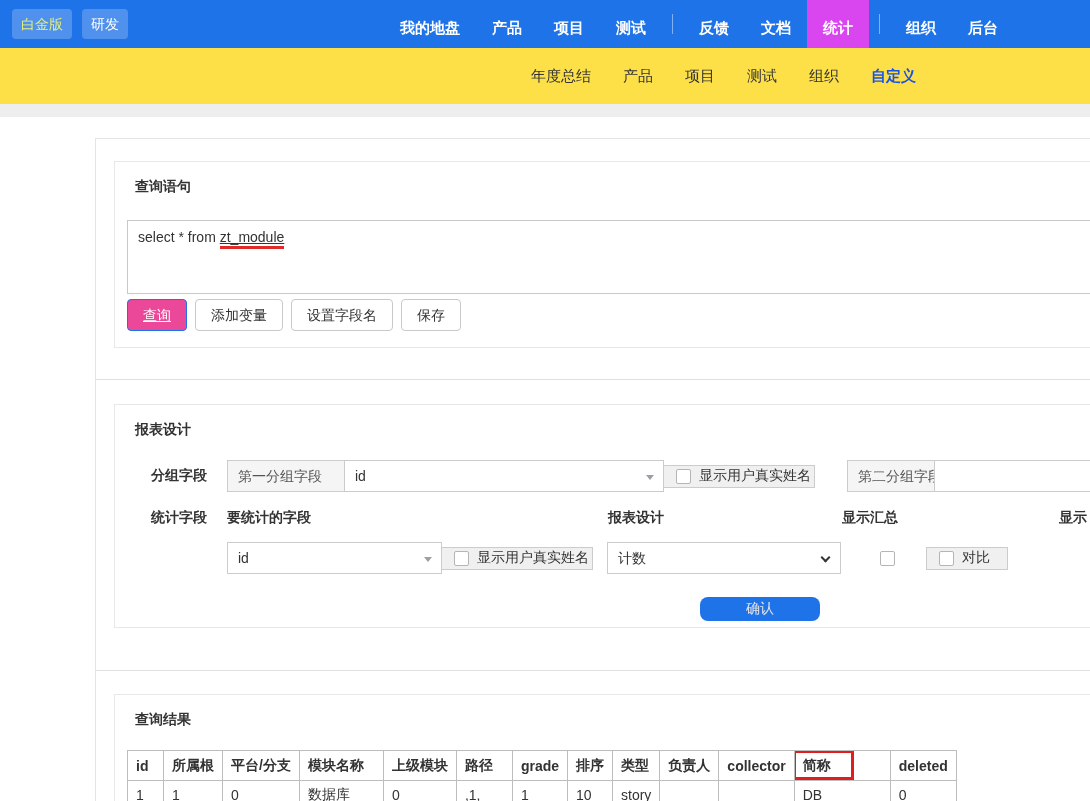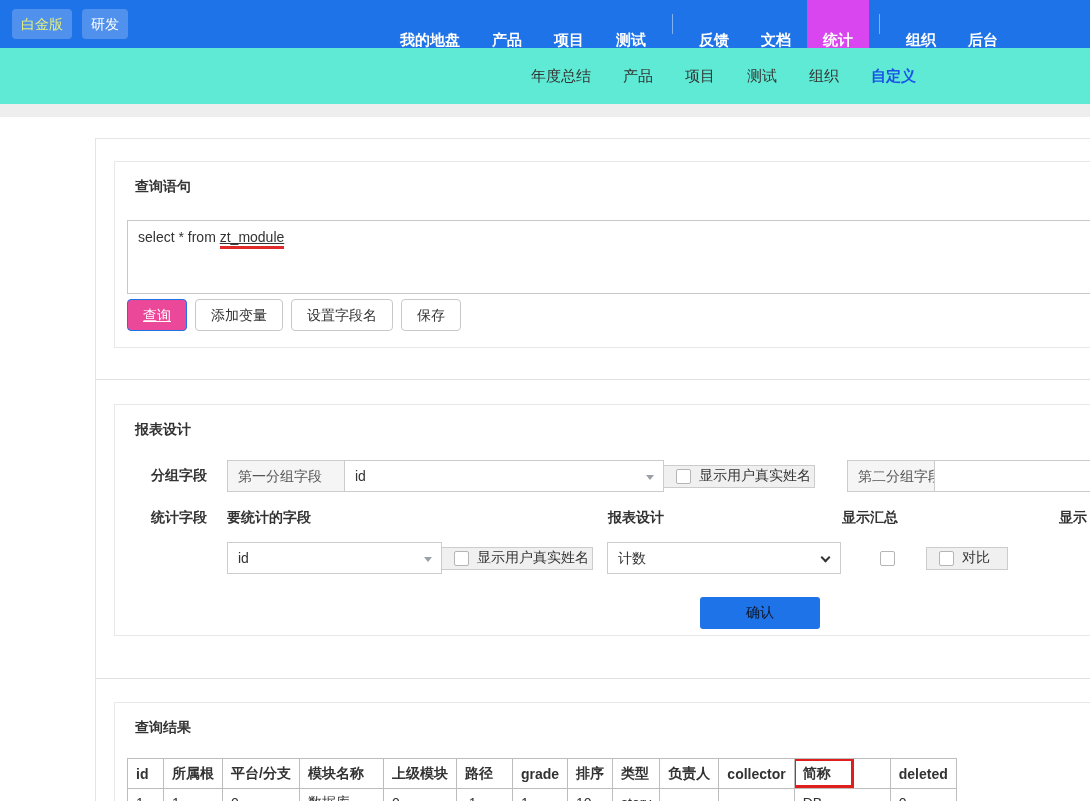--- a/index.html
+++ b/index.html
@@ -7,26 +7,26 @@
   body { font-family:"Liberation Sans","DejaVu Sans",sans-serif; color:#333; }
   .page { position:relative; width:1090px; height:801px; overflow:hidden; background:#fff; }
 
   
   .topnav { height:48px; background:#1e73e8; display:flex; align-items:center; padding:0 12px; }
   .badge { background:rgba(255,255,255,.22); border-radius:4px; padding:8px 9px; font-size:14px; margin-right:10px; line-height:1; }
   .badge.platinum { color:#e4ef7a; }
   .badge.dev { color:#fff; }
   .topnav-menu { margin-left:auto; display:flex; align-items:center; height:48px; margin-right:64px; }
   .nav-group { display:flex; height:48px; align-items:center; }
-  .nav-item { color:#fff; font-size:15px; font-weight:600; padding:16px 16px; height:48px; line-height:48px; cursor:pointer; white-space:nowrap; }
+  .nav-item { color:#fff; font-size:15px; font-weight:600; padding:4px 16px; height:48px; line-height:48px; cursor:pointer; white-space:nowrap; }
   .nav-item.active { background:#d946ef; }
   .nav-divider { width:1px; height:20px; background:rgba(255,255,255,.45); margin:0 10px; }
 
   
-  .subnav { height:56px; background:#5eead4; display:flex; align-items:center; justify-content:flex-end; padding-right:158px; }
+  .subnav { height:56px; background:#fde047; display:flex; align-items:center; justify-content:flex-end; padding-right:158px; }
   .subnav-item { font-size:15px; color:#333; padding:0 16px; cursor:pointer; white-space:nowrap; }
   .subnav-item.active { color:#1953e6; font-weight:bold; }
   .graystrip { height:13px; background:#eeeeee; }
 
   
   .container { margin-left:95px; margin-top:21px; width:1200px; background:#fff;
                border-left:1px solid #e4e4e4; border-top:1px solid #e4e4e4; padding-bottom:40px; }
   .panel { border:1px solid #e8e8e8; margin-left:18px; width:1150px; padding:16px 12px; background:#fff; }
   .panel-title { font-size:14px; font-weight:bold; color:#333; margin-left:8px; }
   .hdivider { border:0; border-top:1px solid #e0e0e0; height:0; }
@@ -64,22 +64,22 @@
   .stat-headers { position:relative; height:18px; margin-top:17px; font-size:14px; font-weight:bold; color:#333; }
   .sh { position:absolute; text-align:left; white-space:nowrap; }
   .sh-field { left:100px; width:367px; }
   .sh-method { left:481px; width:234px; }
   .sh-total { left:715px; width:94px; }
   .sh-extra { left:932px; }
   .row2 { margin-top:15px; }
   .cbwrap { margin-left:16px; width:60px; display:flex; justify-content:center; flex:none; }
   .cbwrap .cb { margin-right:0; }
   .contrast { margin-left:9px; width:82px; }
-  .confirm-btn { display:block; margin:23px 0 0 573px; width:120px; height:32px; background:#1e73e8;
-                 color:#0f172a; border:0; border-radius:3px; font-size:14px; cursor:pointer; }
+  .confirm-btn { display:block; margin:23px 0 0 573px; width:120px; height:24px; background:#1e73e8;
+                 color:#e5e5e5; border:0; border-radius:8px; font-size:14px; cursor:pointer; }
 
   
   .result-table { border-collapse:collapse; margin-top:21px; table-layout:fixed; font-size:14px; color:#333; }
   .result-table th, .result-table td { border:1px solid #bdbdbd; padding:4px 8px; text-align:left;
                                        overflow:hidden; white-space:nowrap; }
   .result-table th { font-weight:bold; height:30px; }
   .result-table td { height:28px; }
   .result-table th.hl { position:relative; }
   .redbox { position:absolute; left:-2px; top:-1px; width:61px; height:30px;
             border:3px solid #e01e1e; pointer-events:none; }

